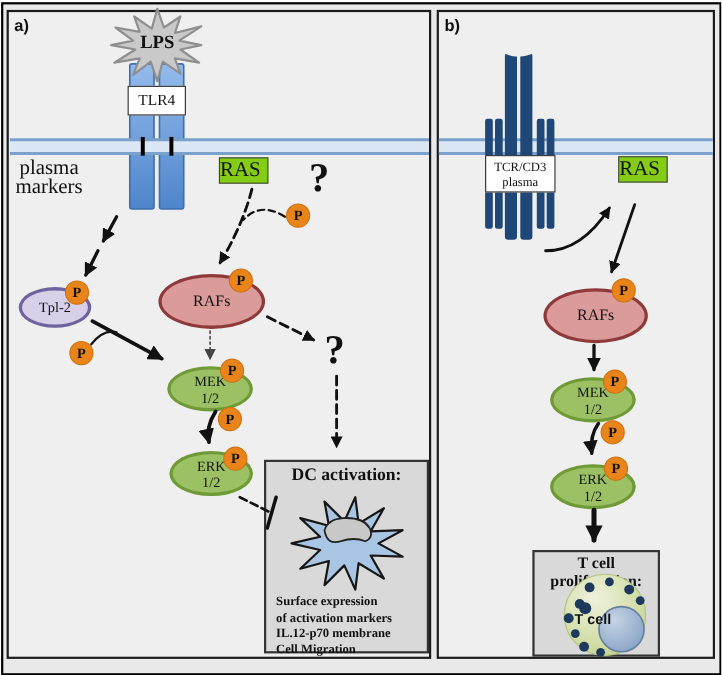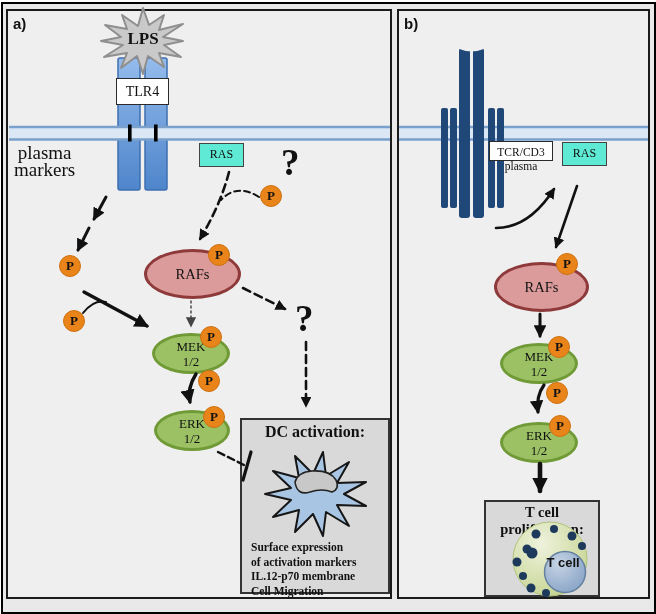--- a/index.html
+++ b/index.html
@@ -16,22 +16,22 @@
   .arrow-svg{z-index:6;}
   .ui{z-index:4;}
   .ellipse{border-radius:50%;display:flex;flex-direction:column;align-items:center;justify-content:center;
            text-align:center;box-sizing:border-box;line-height:15px;font-size:13px;}
   .tpl2-e{background:#d8d0e9;border:3px solid #70619f;}
   .rafs-e{background:#dc9b9b;border:3px solid #8e3a3a;font-size:14.5px;}
   .gek-e{background:#9cc164;border:3px solid #6f9a36;}
   .p-badge{width:22px;height:22px;border-radius:50%;background:#e8841a;border:1px solid #cf7110;
            color:#111;font:700 13px "Liberation Serif","DejaVu Serif",serif;
            display:flex;align-items:center;justify-content:center;box-sizing:border-box;z-index:5;}
-  .gray-box{background:#5eead4;border:1.5px solid #444;text-align:center;box-sizing:border-box;
-            font-size:12px;line-height:21px;}
+  .gray-box{background:#84cc16;border:1.5px solid #444;text-align:left;box-sizing:border-box;
+            font-size:19px;line-height:21px;}
   .white-box{background:#fff;border:1.5px solid #2a2a2a;text-align:center;box-sizing:border-box;}
   .qmark{font:700 37px "Liberation Serif","DejaVu Serif",serif;line-height:1;}
   .big-box{background:#d9d9d9;border:2px solid #333;box-sizing:border-box;}
   .big-box .bb-title{text-align:center;font-weight:700;}
   .mem-label{font-size:19px;line-height:16.5px;text-align:center;}
   .dc-lines div{font:700 11.5px "Liberation Serif","DejaVu Serif",serif;line-height:14.6px;white-space:nowrap;}
   .tcell-word{font:700 13px "Liberation Sans","DejaVu Sans",sans-serif;text-align:center;}
 </style>
 </head>
 <body>
@@ -92,20 +92,21 @@
   <div class="abs ui mem-label" style="left:14px;top:145px;">
     <div>plasma</div>
     <div>markers</div>
   </div>
 
   <div class="abs gray-box ui" style="left:199px;top:143px;width:45px;height:24px;">RAS</div>
 
   <span class="abs qmark ui" style="left:281px;top:144px;">?</span>
   <span class="abs qmark ui" style="left:295px;top:300px;">?</span>
 
+  <div class="abs ellipse tpl2-e ui" style="left:17px;top:261px;width:66px;height:37px;">Tpl-2</div>
 
   <div class="abs ellipse rafs-e ui" style="left:144px;top:249px;width:97px;height:50px;">RAFs</div>
 
   <div class="abs ellipse gek-e ui" style="left:152px;top:333px;width:78px;height:41px;">
     <span>MEK</span>
     <span>1/2</span>
   </div>
 
   <div class="abs ellipse gek-e ui" style="left:154px;top:410px;width:76px;height:41px;">
     <span>ERK</span>
@@ -119,21 +120,21 @@
       <path d="M45,40 Q48,30 62,29 Q80,28 86,38 Q90,47 82,50 Q72,46 60,50 Q47,54 45,40 Z" fill="#c8c8c8" stroke="#222" stroke-width="1.6"></path>
     </svg>
     <div class="abs dc-lines" style="left:9px;top:120px;">
       <div>Surface expression</div>
       <div>of activation markers</div>
       <div>IL.12-p70 membrane</div>
       <div>Cell Migration</div>
     </div>
   </div>
 
-  <div class="abs white-box ui" style="left:441px;top:141px;width:64px;height:20px;font-size:11.5px;line-height:14px;padding-top:3px;margin-left:48px;">
+  <div class="abs white-box ui" style="left:441px;top:141px;width:64px;height:34px;font-size:11.5px;line-height:14px;padding-top:3px;">
     <div>TCR/CD3</div>
     <div>plasma</div>
   </div>
 
   <div class="abs gray-box ui" style="left:562px;top:142px;width:45px;height:24px;">RAS</div>
 
   <div class="abs ellipse rafs-e ui" style="left:494px;top:262px;width:95px;height:50px;">RAFs</div>
 
   <div class="abs ellipse gek-e ui" style="left:500px;top:343px;width:78px;height:41px;">
     <span>MEK</span>
@@ -167,21 +168,21 @@
         <circle cx="86" cy="27" r="4"></circle>
           <circle cx="31" cy="30" r="4.5"></circle>
           <circle cx="21" cy="43" r="4.5"></circle>
         <circle cx="27" cy="57" r="4"></circle>
           <circle cx="35" cy="69" r="4.5"></circle>
           <circle cx="50" cy="74" r="4"></circle>
         <circle cx="36" cy="34" r="5.5"></circle>
       </g>
       <circle cx="69" cy="53" r="20.5" fill="url(#gSphere)" stroke="#64809f" stroke-width="1.5"></circle>
     </svg>
-    <span class="abs tcell-word" style="left:27px;top:53px;width:52px;padding-left:24px;">T cell</span>
+    <span class="abs tcell-word" style="left:27px;top:53px;width:52px;">T cell</span>
   </div>
 
   <div class="abs p-badge" style="left:260px;top:185px;">P</div>
   <div class="abs p-badge" style="left:59px;top:255px;">P</div>
   <div class="abs p-badge" style="left:208px;top:244px;">P</div>
   <div class="abs p-badge" style="left:63px;top:310px;">P</div>
   <div class="abs p-badge" style="left:200px;top:326px;">P</div>
   <div class="abs p-badge" style="left:198px;top:370px;">P</div>
   <div class="abs p-badge" style="left:203px;top:406px;">P</div>
   <div class="abs p-badge" style="left:556px;top:253px;">P</div>

